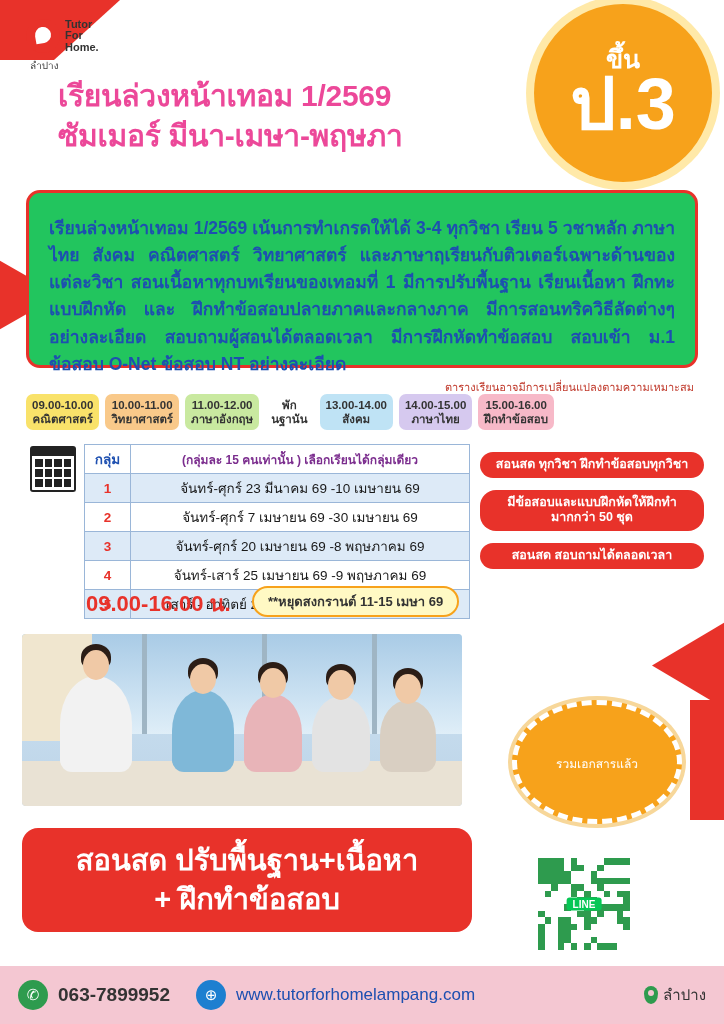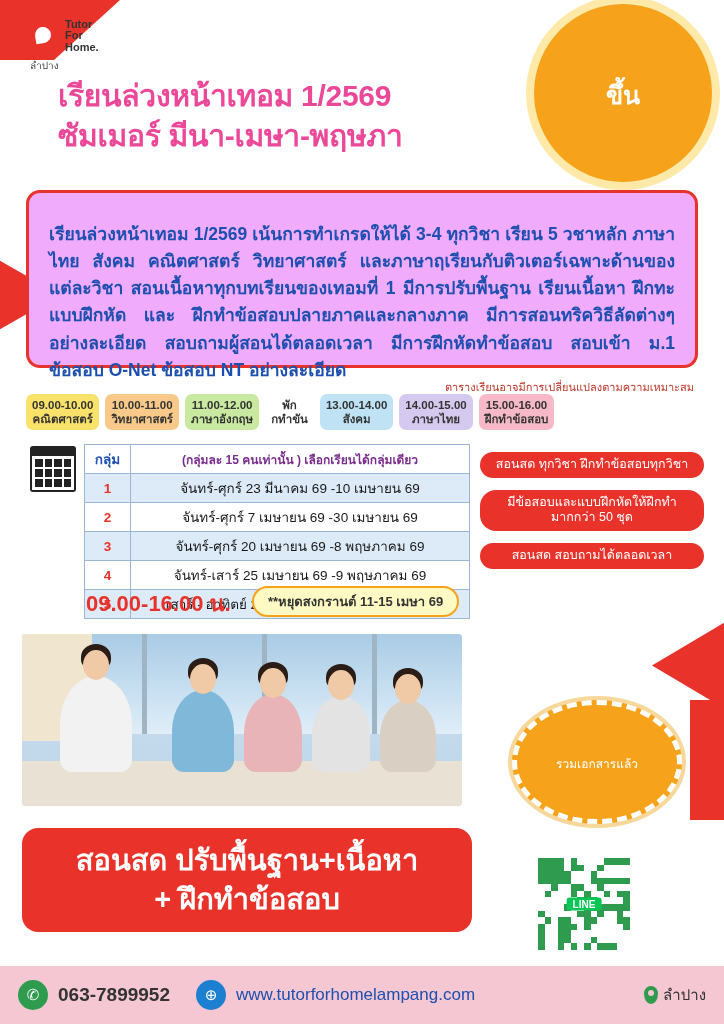--- a/index.html
+++ b/index.html
@@ -72,22 +72,22 @@
     color: #fff;
   }
   .level-badge .small { font-size: 25px; font-weight: bold; line-height: 1; margin-bottom: -4px; }
   .level-badge .big { font-size: 72px; font-weight: bold; line-height: 1; }
 
   
   .desc-box {
     position: absolute; left: 26px; top: 190px;
     width: 672px; height: 178px;
     border: 3px solid #e8322a; border-radius: 14px;
-    background: #f0abfc;
-    padding: 28px 20px;
+    background: #22c55e;
+    padding: 22px 20px;
   }
   .desc-box p {
     color: #1d4fb0; font-size: 17.5px; line-height: 1.55;
     text-align: justify; font-weight: bold;
   }
 
   
   .tt-note {
     position: absolute; right: 30px; top: 378px;
     font-size: 11px; color: #c0392b;
@@ -155,21 +155,21 @@
     padding: 3px 14px; font-size: 13px; font-weight: bold; color: #333;
   }
 
   
   .features {
     position: absolute; left: 480px; top: 452px; width: 224px;
     display: flex; flex-direction: column; gap: 12px;
   }
   .pill {
     border-radius: 16px; padding: 5px 8px;
-    font-size: 12.5px; font-weight: normal; color: #fff; text-align: center;
+    font-size: 12.5px; font-weight: bold; color: #fff; text-align: center;
     line-height: 1.25;
   }
   .pill.red { background: #e8322a; }
   .pill.green { background: #1f7a3d; }
 
   
   .photo {
     position: absolute; left: 22px; top: 634px; width: 440px; height: 172px;
     border-radius: 4px; overflow: hidden;
     background: linear-gradient(#cfe3f2, #bcd4e8);
@@ -276,20 +276,21 @@
 </div>
 <div class="logo-city">ลำปาง</div>
 
 <div class="header-title">
   <div>เรียนล่วงหน้าเทอม 1/2569</div>
   <div>ซัมเมอร์ มีนา-เมษา-พฤษภา</div>
 </div>
 
 <div class="level-badge">
   <div class="small">ขึ้น</div>
+  <div class="big">ป.3</div>
 </div>
 
 <div class="desc-box">
   <p>เรียนล่วงหน้าเทอม 1/2569 เน้นการทำเกรดให้ได้ 3-4 ทุกวิชา เรียน 5 วชาหลัก ภาษาไทย สังคม คณิตศาสตร์ วิทยาศาสตร์ และภาษาฤเรียนกับติวเตอร์เฉพาะด้านของแต่ละวิชา สอนเนื้อหาทุกบทเรียนของเทอมที่ 1 มีการปรับพื้นฐาน เรียนเนื้อหา ฝึกทะแบบฝึกหัด และ ฝึกทำข้อสอบปลายภาคและกลางภาค มีการสอนทริควิธีลัดต่างๆ อย่างละเอียด สอบถามผู้สอนได้ตลอดเวลา มีการฝึกหัดทำข้อสอบ สอบเข้า ม.1 ข้อสอบ O-Net ข้อสอบ NT อย่างละเอียด</p>
 </div>
 
 <div class="tt-note">ตารางเรียนอาจมีการเปลี่ยนแปลงตามความเหมาะสม</div>
 <div class="time-row" id="time-row">
     <div class="chip" style="background: rgb(249, 226, 106);">
       <span class="l1">09.00-10.00</span>
@@ -298,21 +299,21 @@
     <div class="chip" style="background: rgb(249, 201, 138);">
       <span class="l1">10.00-11.00</span>
       <span class="l2">วิทยาศาสตร์</span>
     </div>
     <div class="chip" style="background: rgb(201, 233, 160);">
       <span class="l1">11.00-12.00</span>
       <span class="l2">ภาษาอังกฤษ</span>
     </div>
     <div class="chip chip-break">
       <span class="l1">พัก</span>
-      <span class="l2">กทำขัน</span>
+      <span class="l2">นฐานัน</span>
     </div>
     <div class="chip" style="background: rgb(191, 227, 245);">
       <span class="l1">13.00-14.00</span>
       <span class="l2">สังคม</span>
     </div>
     <div class="chip" style="background: rgb(214, 201, 239);">
       <span class="l1">14.00-15.00</span>
       <span class="l2">ภาษาไทย</span>
     </div>
     <div class="chip" style="background: rgb(247, 185, 200);">

